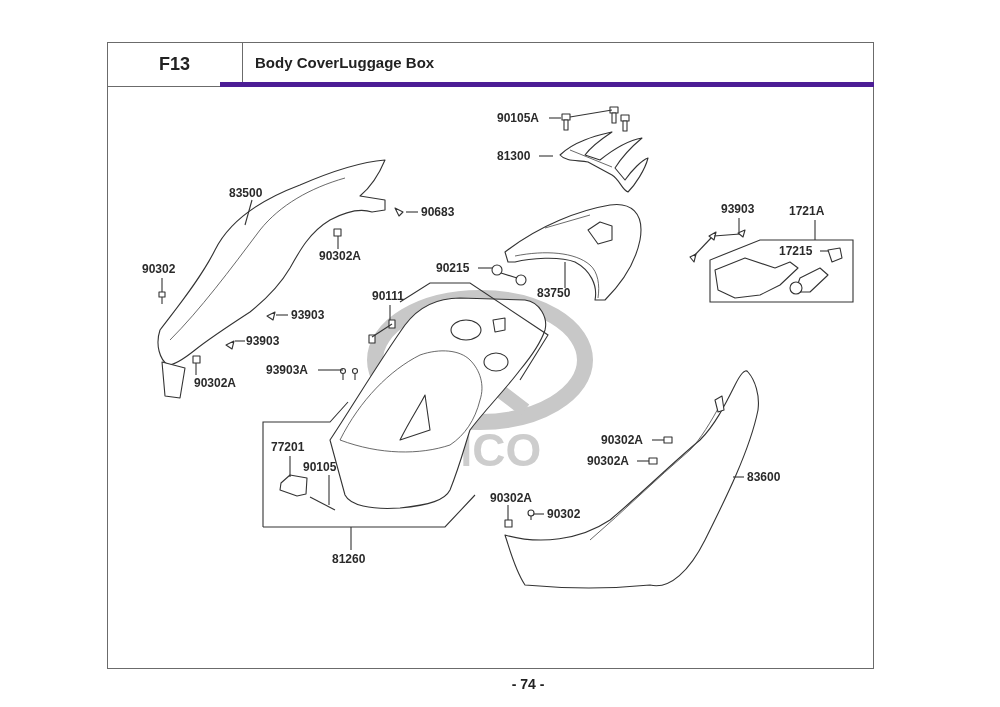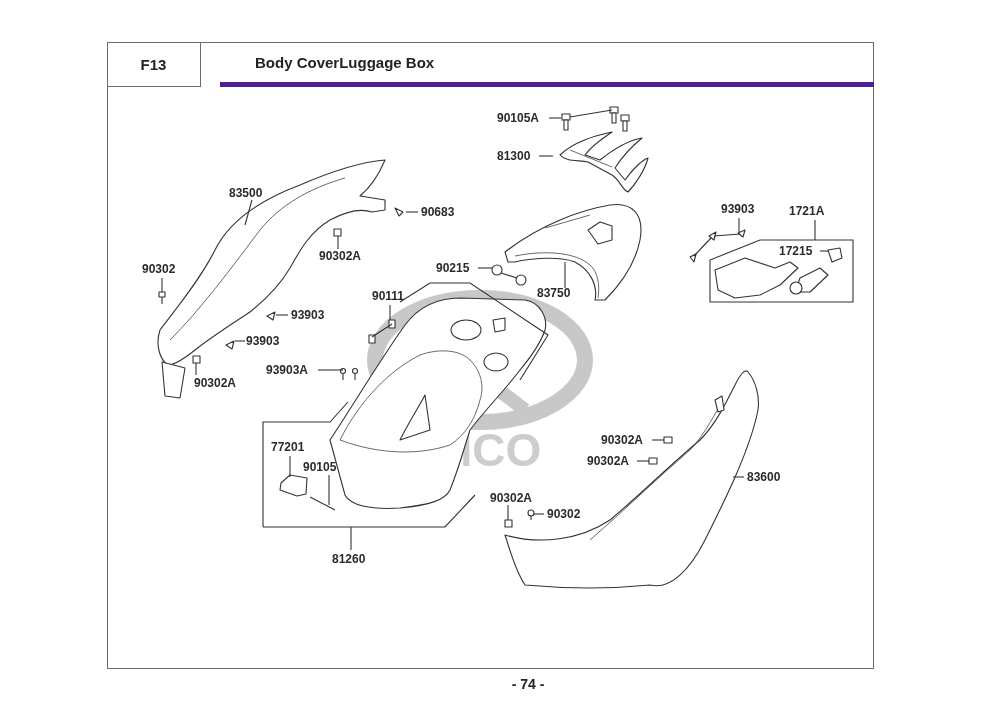--- a/index.html
+++ b/index.html
@@ -1,23 +1,23 @@
 <!DOCTYPE html>
 <html><head>
 <meta charset="utf-8">
 <style>
   html, body { margin:0; padding:0; background:#ffffff; }
   body { width:1000px; height:707px; position:relative; overflow:hidden;
          font-family:"Liberation Sans", sans-serif; color:#222; }
   .frame { position:absolute; left:107px; top:42px; width:767px; height:627px;
            border:1px solid #6b6b6b; box-sizing:border-box; }
-  .hdr-code { position:absolute; left:107px; top:42px; width:94px; height:45px;
+  .hdr-code { position:absolute; left:107px; top:42px; width:136px; height:45px;
               border-right:1px solid #6b6b6b; border-bottom:1px solid #6b6b6b; box-sizing:border-box;
               display:flex; align-items:center; justify-content:center;
-              font-weight:bold; font-size:15px; }
+              font-weight:bold; font-size:18px; }
   .hdr-title { position:absolute; left:220px; top:42px; width:654px; height:45px;
                border-bottom:5px solid #4c1d95; box-sizing:border-box;
                display:flex; align-items:center; padding-left:35px;
                font-weight:bold; font-size:15px; }
   .page-num { position:absolute; left:0; width:1000px; top:676px; text-align:center;
               font-weight:bold; font-size:14px;padding-left:28px; }
   svg.diagram { position:absolute; left:0; top:0; }
   .lbl { font-family:"Liberation Sans", sans-serif; font-weight:bold; font-size:12px; fill:#2a2a2a; }
   .ln { stroke:#333; stroke-width:1.1; fill:none; }
   .part { stroke:#333; stroke-width:1.1; fill:#fff; stroke-linejoin:round; }

